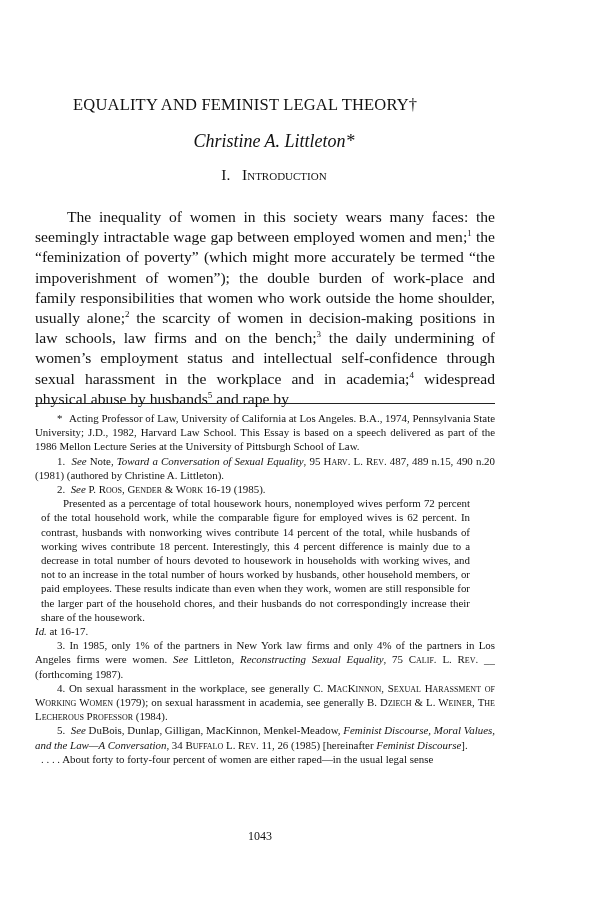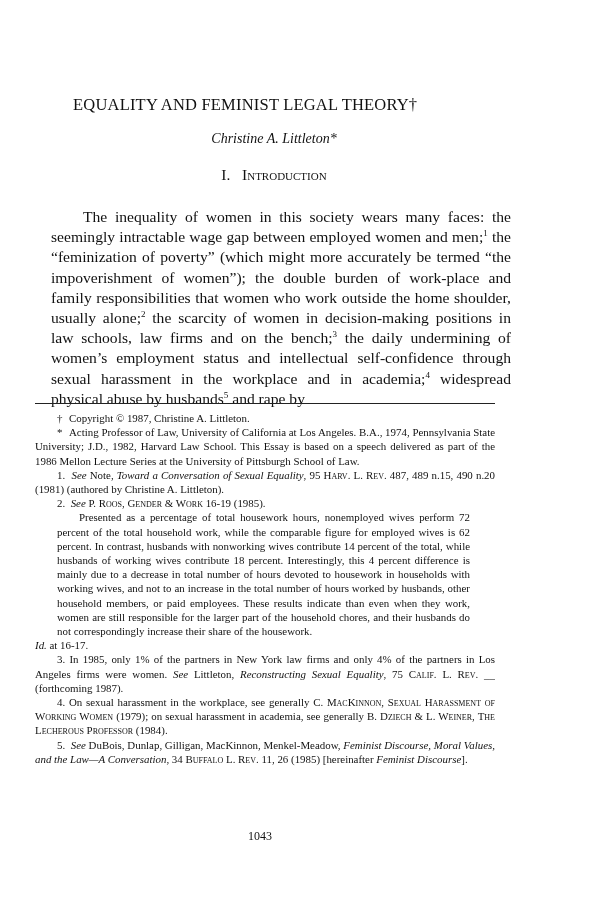--- a/index.html
+++ b/index.html
@@ -1,28 +1,28 @@
 <!DOCTYPE html>
 <html><head>
 <meta charset="utf-8">
 <style>
   html, body { margin: 0; padding: 0; background: #ffffff; }
   body { width: 608px; height: 907px; position: relative; overflow: hidden; font-family: "Liberation Serif", "DejaVu Serif", serif; color: #111; }
   .page { position: absolute; left: 0; top: 0; width: 608px; height: 907px; }
   .title { position: absolute; top: 95px; left: 0; width: 608px; text-align: left; padding-left: 73px; box-sizing: border-box; font-size: 16.5px; letter-spacing: 0.2px; }
-  .author { position: absolute; top: 131px; left: 0; width: 608px; text-align: center; font-style: italic; font-size: 14px; padding-right: 60px; box-sizing: border-box; }
+  .author { position: absolute; top: 131px; left: 0; width: 608px; text-align: center; font-style: italic; font-size: 18px; padding-right: 60px; box-sizing: border-box; }
   .section { position: absolute; top: 166px; left: 0; width: 608px; text-align: center; font-size: 15.5px; padding-right: 60px; box-sizing: border-box; }
   .section .sc { font-variant: small-caps; }
-  .body-text { position: absolute; top: 207px; left: 35px; width: 460px; font-size: 15.6px; line-height: 20.2px; text-align: justify; text-indent: 32px; margin-left: 16px; }
+  .body-text { position: absolute; top: 207px; left: 35px; width: 460px; font-size: 15.6px; line-height: 20.2px; text-align: justify; text-indent: 32px; }
   sup { font-size: 9px; vertical-align: 6px; line-height: 0; }
   .rule { position: absolute; top: 403px; left: 35px; width: 460px; height: 0; border-top: 1.2px solid #222; }
   .notes { position: absolute; top: 411px; left: 35px; width: 460px; font-size: 10.9px; line-height: 14.2px; text-align: justify; }
   .note { text-indent: 22px; margin: 0; }
   .note.noindent { text-indent: 0; }
-  .quote { margin: 0 25px 0 22px; text-indent: 22px; text-align: justify; font-family: Liberation Serif, serif; }
+  .quote { margin: 0 25px 0 6px; text-indent: 22px; text-align: justify; font-family: Liberation Serif, serif; }
   .quote.cont { text-indent: 0; }
   .sc { font-variant: small-caps; }
   em { font-style: italic; }
   .pagenum { position: absolute; top: 829px; left: 0; width: 580px; text-align: center; font-size: 12px; padding-right: 60px; box-sizing: border-box; }
   .mark { display: inline-block; width: 12px; text-indent: 0; }
 </style>
 </head>
 <body>
 
 <div class="page">
@@ -31,30 +31,30 @@
   <div class="author">Christine A. Littleton*</div>
   <div class="section">
     <span>I.</span>&nbsp;&nbsp;&nbsp;<span class="sc">Introduction</span>
   </div>
 
   <div class="body-text"><span>The inequality of women in this society wears many faces: the seemingly intractable wage gap between employed women and men;</span><sup>1</sup><span> the “feminization of poverty” (which might more accurately be termed “the impoverishment of women”); the double burden of work-place and family responsibilities that women who work outside the home shoulder, usually alone;</span><sup>2</sup><span> the scarcity of women in decision-making positions in law schools, law firms and on the bench;</span><sup>3</sup><span> the daily undermining of women’s employment status and intellectual self-confidence through sexual harassment in the workplace and in academia;</span><sup>4</sup><span> widespread physical abuse by husbands</span><sup>5</sup><span> and rape by</span></div>
 
   <div class="rule"></div>
 
   <div class="notes">
-    <p class="note"><span class="mark">†</span><span>Copyright © 1987, Christine A. Littleton.</span></p>
     <p class="note"><span class="mark">*</span><span>Acting Professor of Law, University of California at Los Angeles. B.A., 1974, Pennsylvania State University; J.D., 1982, Harvard Law School. This Essay is based on a speech delivered as part of the 1986 Mellon Lecture Series at the University of Pittsburgh School of Law.</span></p>
 
     <p class="note"><span>1.</span>&nbsp; <em>See</em><span> Note, </span><em>Toward a Conversation of Sexual Equality</em><span>, 95 </span><span class="sc">Harv. L. Rev.</span><span> 487, 489 n.15, 490 n.20 (1981) (authored by Christine A. Littleton).</span></p>
 
     <p class="note"><span>2.</span>&nbsp; <em>See</em><span> P. </span><span class="sc">Roos, Gender &amp; Work</span><span> 16-19 (1985).</span></p>
     <p class="quote">Presented as a percentage of total housework hours, nonemployed wives perform 72 percent of the total household work, while the comparable figure for employed wives is 62 percent. In contrast, husbands with nonworking wives contribute 14 percent of the total, while husbands of working wives contribute 18 percent. Interestingly, this 4 percent difference is mainly due to a decrease in total number of hours devoted to housework in households with working wives, and not to an increase in the total number of hours worked by husbands, other household members, or paid employees. These results indicate than even when they work, women are still responsible for the larger part of the household chores, and their husbands do not correspondingly increase their share of the housework.</p>
     <p class="note noindent"><em>Id.</em><span> at 16-17.</span></p>
 
     <p class="note"><span>3.</span><span> In 1985, only 1% of the partners in New York law firms and only 4% of the partners in Los Angeles firms were women. </span><em>See</em><span> Littleton, </span><em>Reconstructing Sexual Equality</em><span>, 75 </span><span class="sc">Calif. L. Rev.</span><span> __ (forthcoming 1987).</span></p>
 
     <p class="note"><span>4.</span><span> On sexual harassment in the workplace, see generally C. </span><span class="sc">MacKinnon, Sexual Harassment of Working Women</span><span> (1979); on sexual harassment in academia, see generally B. </span><span class="sc">Dziech &amp; L. Weiner, The Lecherous Professor</span><span> (1984).</span></p>
 
     <p class="note"><span>5.</span>&nbsp; <em>See</em><span> DuBois, Dunlap, Gilligan, MacKinnon, Menkel-Meadow, </span><em>Feminist Discourse, Moral Values, and the Law—A Conversation</em><span>, 34 </span><span class="sc">Buffalo L. Rev.</span><span> 11, 26 (1985) [hereinafter </span><em>Feminist Discourse</em><span>].</span></p>
+    <p class="quote cont">. . . . About forty to forty-four percent of women are either raped—in the usual legal sense</p>
   </div>
 
   <div class="pagenum">1043</div>
 </div>
 
 </body></html>

